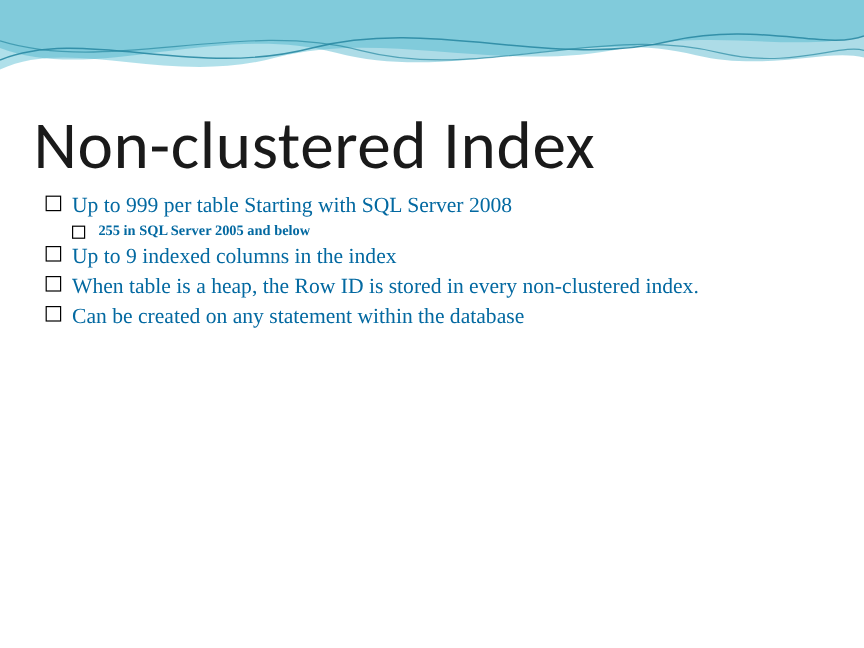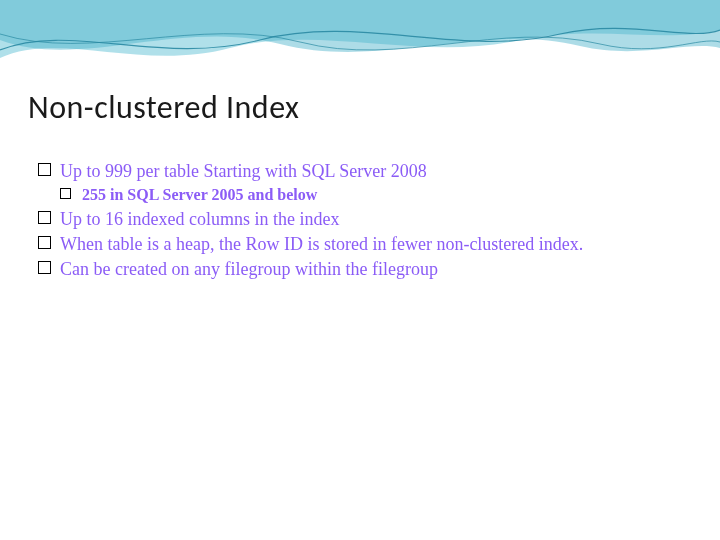--- a/index.html
+++ b/index.html
@@ -24,44 +24,44 @@
     left: 0;
     width: 720px;
     height: 80px;
     pointer-events: none;
   }
   .title {
     position: absolute;
     top: 88px;
     left: 28px;
     font-family: Calibri, "Segoe UI", Arial, sans-serif;
-    font-size: 32px;
+    font-size: 56px;
     font-weight: 400;
     color: #1a1a1a;
     letter-spacing: 0.5px;
   }
   .content {
     position: absolute;
     top: 158px;
     left: 38px;
     right: 30px;
     font-size: 18px;
-    color: #8b5cf6;
+    color: #0369a1;
     line-height: 1.28;
   }
   .bullet-l1 {
     margin: 2px 0 2px 0;
     padding-left: 22px;
     position: relative;
   }
   .bullet-l2 {
     margin: 2px 0 2px 22px;
     padding-left: 22px;
     position: relative;
-    font-size: 16px;
+    font-size: 12px;
     font-weight: 700;
   }
   .bullet-l1::before,
   .bullet-l2::before {
     content: "";
     position: absolute;
     left: 0;
     top: 3px;
     width: 13px;
     height: 13px;
@@ -85,18 +85,18 @@
     <path d="M0,0 L0,40 C80,70 180,18 280,44 C380,70 480,22 580,46 C640,60 690,40 720,48 L720,0 Z" fill="#49b1c9" opacity="0.45"></path>
     <path d="M0,50 C70,22 160,66 260,40 C360,14 460,58 560,34 C630,18 690,42 720,30" fill="none" stroke="#2a8aa3" stroke-width="1.2" opacity="0.9"></path>
     <path d="M0,34 C90,62 200,16 300,42 C400,68 500,20 600,44 C660,58 700,36 720,42" fill="none" stroke="#2a8aa3" stroke-width="1" opacity="0.7"></path>
   </svg>
 
   <div class="title">Non-clustered Index</div>
 
   <div class="content">
     <div class="bullet-l1">Up to 999 per table Starting with SQL Server 2008</div>
     <div class="bullet-l2">255 in SQL Server 2005 and below</div>
-    <div class="bullet-l1">Up to 16 indexed columns in the index</div>
-    <div class="bullet-l1">When table is a heap, the Row ID is stored in fewer non-clustered index.</div>
-    <div class="bullet-l1">Can be created on any filegroup within the filegroup</div>
+    <div class="bullet-l1">Up to 9 indexed columns in the index</div>
+    <div class="bullet-l1">When table is a heap, the Row ID is stored in every non-clustered index.</div>
+    <div class="bullet-l1">Can be created on any statement within the database</div>
   </div>
 
 </div>
 
 </body></html>

